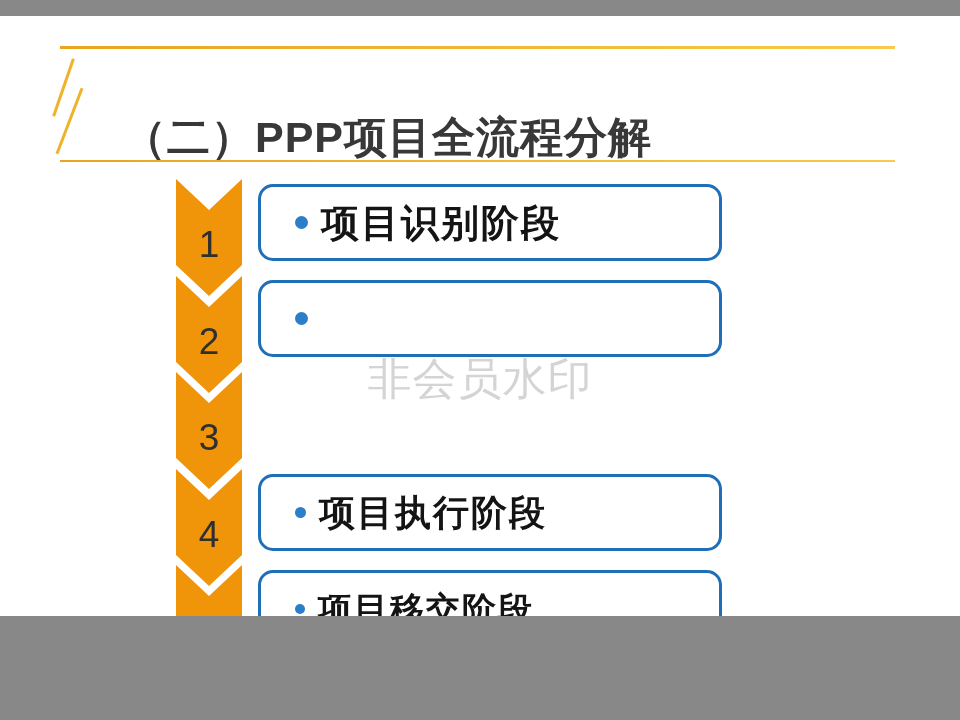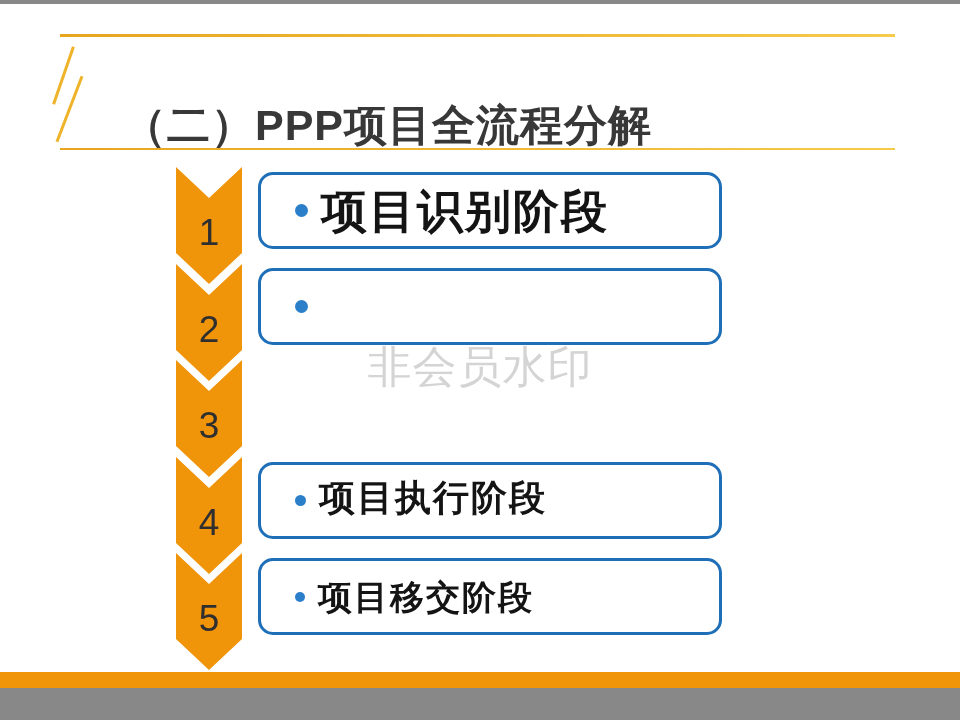--- a/index.html
+++ b/index.html
@@ -1,19 +1,19 @@
 <!DOCTYPE html>
 <html><head>
 <meta charset="utf-8">
 <style>
   html,body{margin:0;padding:0;background:#888;}
   .slide{
-    position:relative; width:960px; height:684px; background:#ffffff;
+    position:relative; width:960px; height:600px; background:#ffffff;
     overflow:hidden; font-family:"Liberation Sans","DejaVu Sans",sans-serif;
-    margin:4px auto;
+    margin:16px auto;
   }
 
   
   .rule{position:absolute; left:60px; width:835px; z-index:1;}
   .rule-top{top:30px; height:3px; background:linear-gradient(90deg,#E8A51E,#F6CA4A);}
   .rule-bottom{top:144px; height:2px; background:linear-gradient(90deg,#E8A51E,#F6CA4A);}
   .slash{position:absolute; width:3px; background:#EFB32A; z-index:1;}
   .slash-a{left:62px; top:41px; height:61px; transform:rotate(19deg);}
   .slash-b{left:68px; top:70px; height:70px; transform:rotate(21deg);}
 
@@ -48,22 +48,22 @@
     display:flex; align-items:center; padding-left:34px;
   }
   .box-1{top:168px;} .box-2{top:264px;} .box-3{top:361px;}
   .box-4{top:458px;} .box-5{top:554px;}
   .bullet{border-radius:50%; background:#2B7FC8; flex:0 0 auto; margin-right:13px;}
   .box-1 .bullet,.box-2 .bullet{width:13px;height:13px;}
   .box-3 .bullet{width:12px;height:12px;}
   .box-4 .bullet{width:11px;height:11px;}
   .box-5 .bullet{width:10px;height:10px;}
   .step-label{font-weight:700; color:#141414; line-height:1; letter-spacing:2px; white-space:nowrap;}
-  .box-1 .step-label,.box-2 .step-label,.box-3 .step-label{font-size:46px;}
-  .box-4 .step-label{font-size:36px;font-family:Liberation Mono, monospace;}
+  .box-1 .step-label,.box-2 .step-label,.box-3 .step-label{font-size:38px;}
+  .box-4 .step-label{font-size:36px;}
   .box-5 .step-label{font-size:34px;}
 
   
   .bottom-bar{
     position:absolute; left:0; top:668px; width:960px; height:50px;
     background:#F0940A; z-index:2;
   }
 </style>
 </head>
 <body>

